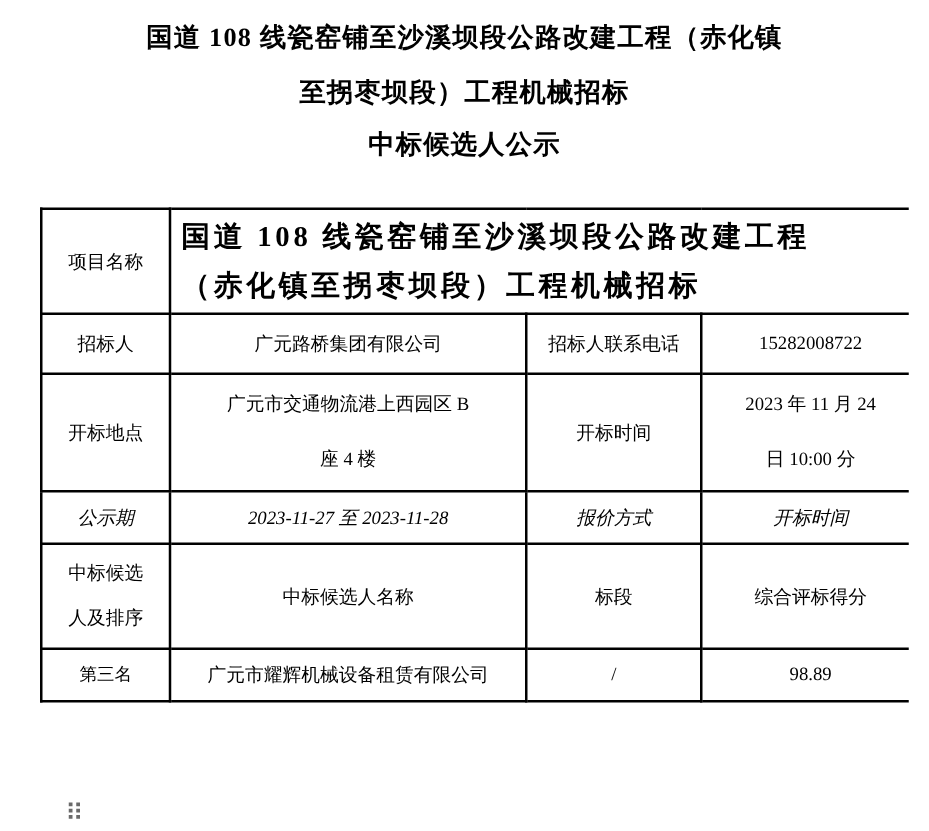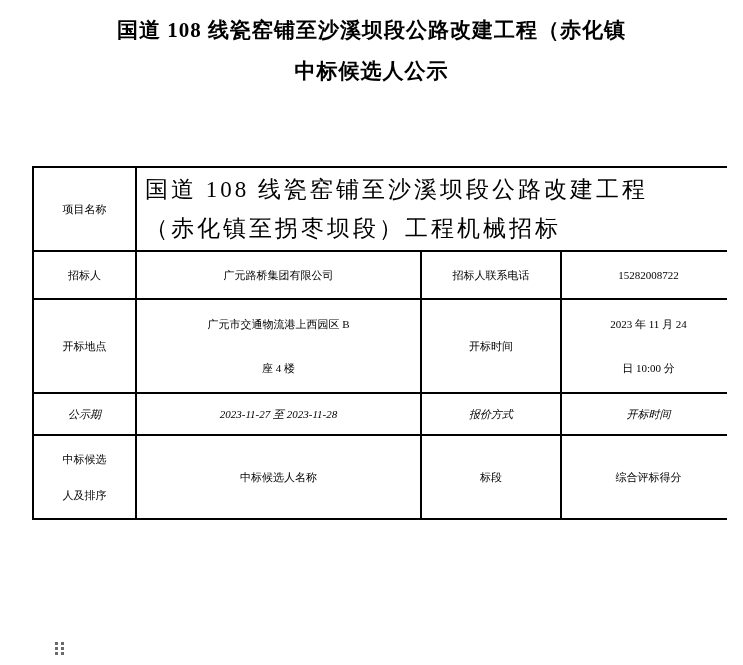--- a/index.html
+++ b/index.html
@@ -38,35 +38,35 @@
     left: 32px;
     top: 166px;
     width: 703px;
     border-collapse: collapse;
     table-layout: fixed;
   }
   .doc-table td {
     border: 2px solid #000000;
     text-align: center;
     vertical-align: middle;
-    font-size: 11px;
+    font-size: 15px;
     font-weight: normal;
     padding: 2px 4px;
     white-space: pre-line;
     overflow: hidden;
   }
   tr.r-project   { height: 77px; }
   tr.r-tender    { height: 48px; }
   tr.r-open      { height: 85px; }
   tr.r-publicity { height: 42px; font-style: italic; }
   tr.r-chead     { height: 84px; }
   tr.r-cand      { height: 42px; }
   td.project-value {
     font-size: 23px;
-    font-weight: normal;
+    font-weight: bold;
     text-align: left;
     line-height: 39px;
     letter-spacing: 3px;
     padding-left: 8px;
   }
   td.tall-lines   { line-height: 44px; }
   td.chead-col1   { line-height: 36px; margin-left: 44px; }
   td.rank-cell    { font-size: 14px; }
   td.score-cell, td.section-cell { font-size: 15px; }
   .dots-handle {
@@ -83,20 +83,21 @@
     background: #6a6a6a;
   }
 </style>
 </head>
 <body>
 
 <div id="page">
 
   <div class="title-block">
     <div class="title-line">国道 108 线瓷窑铺至沙溪坝段公路改建工程（赤化镇</div>
+    <div class="title-line">至拐枣坝段）工程机械招标</div>
     <div class="title-line sub">中标候选人公示</div>
   </div>
 
   <table class="doc-table">
     <colgroup>
       <col style="width:103px">
       <col style="width:285px">
       <col style="width:140px">
       <col style="width:175px">
     </colgroup>
@@ -126,20 +127,26 @@
         <td>报价方式</td>
         <td>开标时间</td>
       </tr>
       <tr class="r-chead">
         <td class="chead-col1">中标候选
 人及排序</td>
         <td>中标候选人名称</td>
         <td>标段</td>
         <td>综合评标得分</td>
       </tr>
+      <tr class="r-cand">
+        <td class="rank-cell">第三名</td>
+        <td>广元市耀辉机械设备租赁有限公司</td>
+        <td class="section-cell">/</td>
+        <td class="score-cell">98.89</td>
+      </tr>
     </tbody>
   </table>
 
   <div class="dots-handle">
     <div class="dot"></div>
     <div class="dot"></div>
     <div class="dot"></div>
     <div class="dot"></div>
     <div class="dot"></div>
     <div class="dot"></div>

